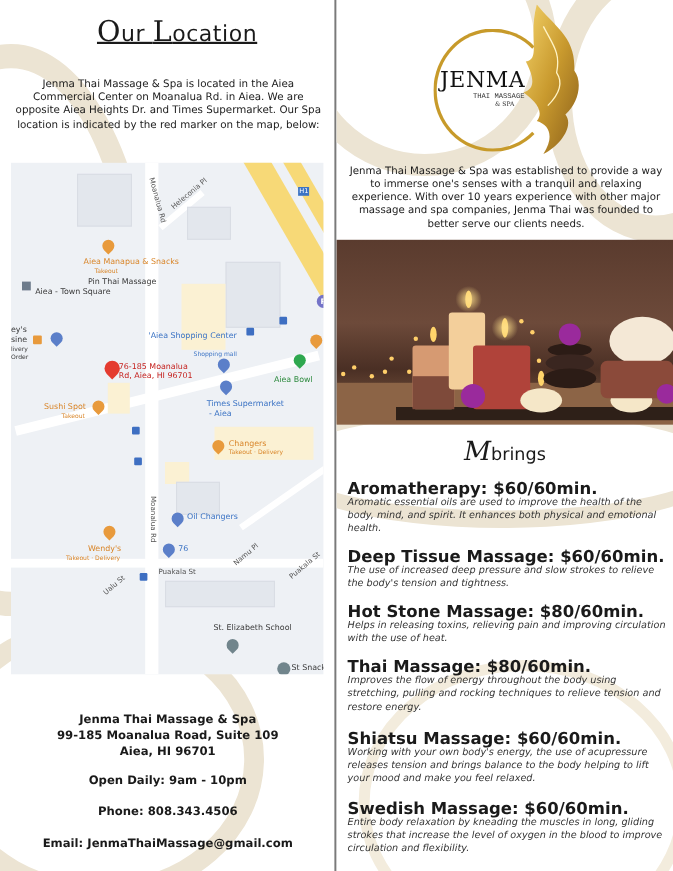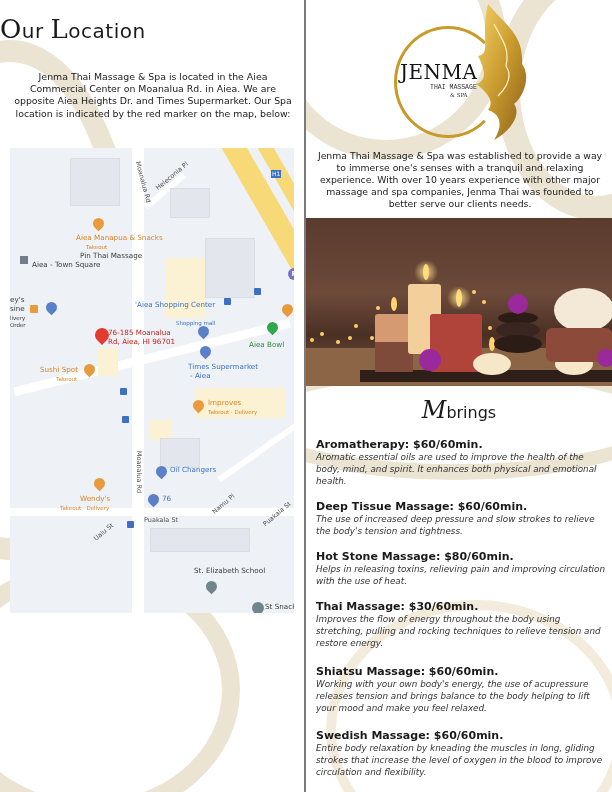--- a/index.html
+++ b/index.html
@@ -6,21 +6,21 @@
   body { width: 612px; height: 792px; background: #fff; font-family: "DejaVu Sans", sans-serif; color: #1a1a1a; position: relative; overflow: hidden; }
   .page { position: absolute; inset: 0; }
   .col { position: absolute; top: 0; bottom: 0; overflow: hidden; }
   .left { left: 0; width: 305px; background: #fff; }
   .right { left: 306px; width: 306px; background: #fff; }
   .divider { position: absolute; left: 304px; top: 0; width: 2px; height: 792px; background: #7a7a7a; }
 
   
   .swirl { position: absolute; border-radius: 50%; border-style: solid; border-color: #ece4d3; pointer-events: none; }
 
-  .title-loc { position: absolute; top: 14px; left: 0; width: 322px; text-align: left; font-size: 20px; letter-spacing: 0.5px; }
+  .title-loc { position: absolute; top: 14px; left: 0; width: 322px; text-align: center; font-size: 20px; letter-spacing: 0.5px; text-decoration: underline; }
   .title-loc .big { font-family: "DejaVu Serif", serif; font-size: 26px; }
   .intro { position: absolute; top: 71px; left: 14px; width: 278px; text-align: center; font-size: 9.4px; line-height: 12.2px; }
 
   
   .map { position: absolute; left: 10px; top: 148px; width: 284px; height: 465px; background: #eef1f5; overflow: hidden; }
   .road { position: absolute; background: #fff; }
   .hwy { position: absolute; background: #f7d977; }
   .blk { position: absolute; background: #e3e7ed; border: 1px solid #d9dde4; }
   .yblk { position: absolute; background: #fbf1d3; }
   .lbl { position: absolute; font-size: 7.2px; line-height: 8px; white-space: nowrap; }
@@ -54,21 +54,21 @@
   .logo-sub2 { position: absolute; left: 56px; top: 88px; font-family: "DejaVu Serif", serif; font-size: 5.5px; color: #333; }
   .flame { position: absolute; left: 80px; top: 0; width: 56px; height: 136px; }
 
   .about { position: absolute; top: 150px; left: 312px; width: 296px; text-align: center; font-size: 9.3px; line-height: 12.1px; }
   .photo { position: absolute; left: 306px; top: 218px; width: 306px; height: 168px; overflow: hidden; background: linear-gradient(180deg, #5a3b2e 0%, #6d4a3a 45%, #4a2f24 70%, #8a6248 100%); }
 
   .title-mas { position: absolute; top: 396px; left: 306px; width: 306px; text-align: center; font-size: 16px; }
   .title-mas .big { font-family: "DejaVu Serif", serif; font-size: 24px; font-style: italic; }
 
   .svc { position: absolute; left: 316px; width: 292px; }
-  .svc h3 { font-size: 11px; font-weight: bold; line-height: 13px; }
+  .svc h3 { font-size: 15px; font-weight: bold; line-height: 13px; }
   .svc p { font-size: 8.8px; line-height: 12.1px; color: #333; font-style: italic; }
 </style>
 </head>
 <body>
 
 <div class="page">
 
   <div class="col left">
     <div class="swirl" style="left:-120px;top:40px;width:260px;height:520px;border-width:22px;"></div>
     <div class="swirl" style="left:-60px;top:560px;width:300px;height:260px;border-width:18px;"></div>
@@ -138,21 +138,21 @@
       <div class="pin or" style="left:74px;top:216px;"></div>
 
       <div class="pin bl" style="left:190px;top:198px;"></div>
       <span class="lbl bl" style="left:178px;top:215px;">Times Supermarket</span>
       <span class="lbl bl" style="left:180px;top:224px;">- Aiea</span>
 
       <div class="bus" style="left:110px;top:240px;"></div>
       <div class="bus" style="left:112px;top:268px;"></div>
 
       <div class="pin or" style="left:183px;top:252px;"></div>
-      <span class="lbl or" style="left:198px;top:251px;">Improves</span>
+      <span class="lbl or" style="left:198px;top:251px;">Changers</span>
       <span class="lbl or sub" style="left:198px;top:260px;">Takeout · Delivery</span>
 
       <div class="pin bl" style="left:146px;top:318px;"></div>
       <span class="lbl bl" style="left:160px;top:318px;">Oil Changers</span>
 
       <div class="pin or" style="left:84px;top:330px;"></div>
       <span class="lbl or" style="left:70px;top:347px;">Wendy's</span>
       <span class="lbl or sub" style="left:50px;top:356px;">Takeout · Delivery</span>
 
       <span class="lbl rd" style="left:108px;top:320px;transform:rotate(90deg);">Moanalua Rd</span>
@@ -165,20 +165,28 @@
       <div class="bus" style="left:117px;top:373px;"></div>
       <span class="lbl rd" style="left:134px;top:368px;">Puakala St</span>
       <span class="lbl rd" style="left:82px;top:380px;transform:rotate(-40deg);">Ualu St</span>
 
       <span class="lbl gr" style="left:184px;top:419px;">St. Elizabeth School</span>
       <div class="pin gy" style="left:196px;top:433px;"></div>
       <div class="circ" style="left:242px;top:454px;background:#71858c;"></div>
       <span class="lbl gr" style="left:255px;top:455px;">St Snacks</span>
     </div>
 
+    <div class="contact">
+      <p>Jenma Thai Massage &amp; Spa</p>
+      <p>99-185 Moanalua Road, Suite 109</p>
+      <p>Aiea, HI 96701</p>
+      <p class="gap1">Open Daily: 9am - 10pm</p>
+      <p class="gap2">Phone: 808.343.4506</p>
+      <p class="gap2">Email: JenmaThaiMassage@gmail.com</p>
+    </div>
   </div>
 
   <div class="divider"></div>
 
   <div class="col right">
     <div class="swirl" style="left:-40px;top:-80px;width:240px;height:240px;border-width:20px;"></div>
     <div class="swirl" style="left:190px;top:-40px;width:200px;height:260px;border-width:24px;"></div>
     <div class="swirl" style="left:-60px;top:360px;width:420px;height:120px;border-width:16px;"></div>
     <div class="swirl" style="left:20px;top:600px;width:300px;height:260px;border-width:10px;border-color:#f3ecdd;"></div>
   </div>
@@ -261,21 +269,21 @@
   </div>
   <div class="svc" style="top:500px;">
     <h3>Deep Tissue Massage:  $60/60min.</h3>
     <p>The use of increased deep pressure and slow strokes to relieve the body's tension and tightness.</p>
   </div>
   <div class="svc" style="top:550px;">
     <h3>Hot Stone Massage:  $80/60min.</h3>
     <p>Helps in releasing toxins, relieving pain and improving circulation with the use of heat.</p>
   </div>
   <div class="svc" style="top:600px;">
-    <h3>Thai Massage:  $30/60min.</h3>
+    <h3>Thai Massage:  $80/60min.</h3>
     <p>Improves the flow of energy throughout the body using stretching, pulling and rocking techniques to relieve tension and restore energy.</p>
   </div>
   <div class="svc" style="top:665px;">
     <h3>Shiatsu Massage:  $60/60min.</h3>
     <p>Working with your own body's energy, the use of acupressure releases tension and brings balance to the body helping to lift your mood and make you feel relaxed.</p>
   </div>
   <div class="svc" style="top:729px;">
     <h3>Swedish Massage:  $60/60min.</h3>
     <p>Entire body relaxation by kneading the muscles in long, gliding strokes that increase the level of oxygen in the blood to improve circulation and flexibility.</p>
   </div>

